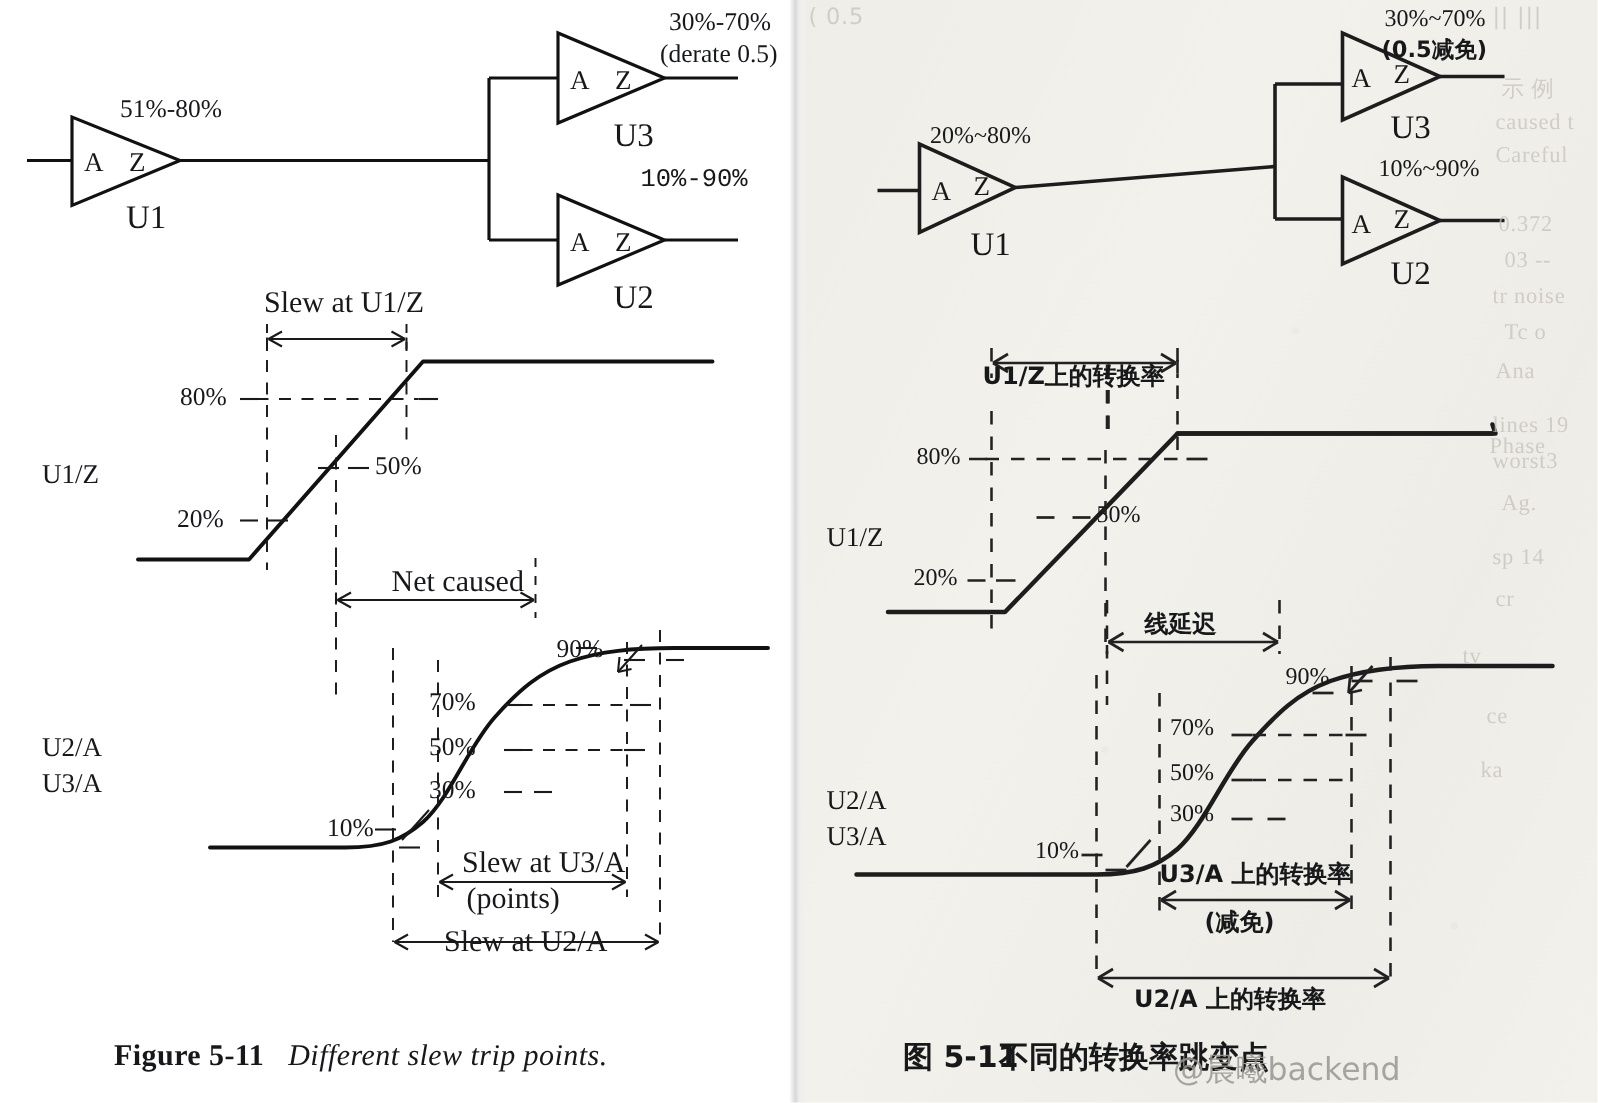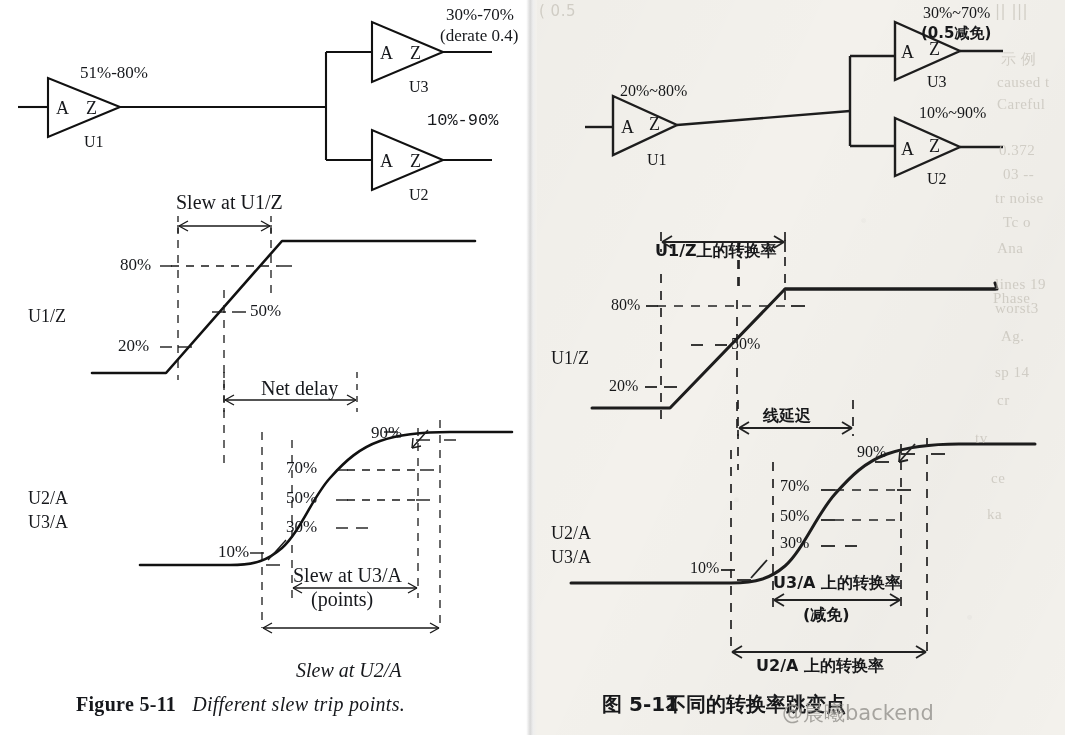--- a/index.html
+++ b/index.html
@@ -34,21 +34,21 @@
 
   
   #panel-zh .ln{stroke:#1d1d1d;stroke-width:2.4;}
   #panel-zh .wave{stroke:#1d1d1d;stroke-width:3.0;}
   #panel-zh .dash,#panel-zh .dash-s{stroke:#222;stroke-width:1.7;stroke-dasharray:9 8;}
   #panel-zh .tick,#panel-zh .arrw{stroke:#222;stroke-width:1.8;}
 
   .t{position:absolute;white-space:pre;color:#16181c;line-height:1;}
   .pct{font-size:17px;}
   .pin{font-size:18px;}
-  .refdes{font-size:16px;}
+  .refdes{font-size:22px;}
   .sig{font-size:18px;margin-top:11px;}
   .lbl{font-size:20px;}
   .cap{font-size:20px;}
   .cap b{font-family:"Liberation Serif", serif;font-weight:bold;letter-spacing:.3px;}
   .cap i{font-style:italic;letter-spacing:.3px;text-align:right;}
 
   
   #panel-zh .t{color:#17181a;font-family:"DejaVu Sans", sans-serif;font-weight:bold;}
   #panel-zh .latin{font-family:"Liberation Serif", serif;font-weight:normal;}
   #panel-zh .pct{font-size:16px;font-family:"Liberation Serif", serif;font-weight:normal;}
@@ -179,46 +179,46 @@
 
     <div class="t pin" style="left:56px;top:99px;">A</div>
     <div class="t pin" style="left:86px;top:99px;">Z</div>
     <div class="t refdes" style="left:84px;top:134px;">U1</div>
     <div class="t pct" style="left:80px;top:64px;">51%-80%</div>
 
     <div class="t pin" style="left:380px;top:44px;">A</div>
     <div class="t pin" style="left:410px;top:44px;">Z</div>
     <div class="t refdes" style="left:409px;top:79px;">U3</div>
     <div class="t pct" style="left:446px;top:6px;text-align:center;">30%-70%</div>
-    <div class="t pct" style="left:440px;top:27px;">(derate 0.4)</div>
+    <div class="t pct" style="left:440px;top:27px;">(derate 0.5)</div>
 
     <div class="t pin" style="left:380px;top:152px;">A</div>
     <div class="t pin" style="left:410px;top:152px;">Z</div>
     <div class="t refdes" style="left:409px;top:187px;">U2</div>
     <div class="t pct" style="left:427px;top:112px;font-family:Liberation Mono, monospace;">10%-90%</div>
 
     <div class="t sig" style="left:28px;top:296px;">U1/Z</div>
     <div class="t lbl" style="left:176px;top:192px;">Slew at U1/Z</div>
     <div class="t pct" style="left:120px;top:256px;">80%</div>
     <div class="t pct" style="left:250px;top:302px;">50%</div>
     <div class="t pct" style="left:118px;top:337px;">20%</div>
 
     <div class="t sig" style="left:28px;top:478px;">U2/A</div>
     <div class="t sig" style="left:28px;top:502px;">U3/A</div>
-    <div class="t lbl" style="left:261px;top:378px;">Net delay</div>
+    <div class="t lbl" style="left:261px;top:378px;">Net caused</div>
 
     <div class="t pct" style="left:371px;top:424px;">90%</div>
     <div class="t pct" style="left:286px;top:459px;">70%</div>
     <div class="t pct" style="left:286px;top:489px;">50%</div>
     <div class="t pct" style="left:286px;top:518px;">30%</div>
     <div class="t pct" style="left:218px;top:543px;">10%</div>
 
-    <div class="t lbl" style="left:293px;top:565px;text-align:right;">Slew at U3/A</div>
+    <div class="t lbl" style="left:308px;top:565px;text-align:right;">Slew at U3/A</div>
     <div class="t lbl" style="left:311px;top:589px;">(points)</div>
-    <div class="t lbl" style="left:296px;top:660px;font-style:italic;">Slew at U2/A</div>
+    <div class="t lbl" style="left:296px;top:618px;">Slew at U2/A</div>
 
     <div class="t cap" style="left:76px;top:694px;"><b>Figure 5-11</b><span style="display:inline-block;width:16px"></span><i>Different slew trip points.</i></div>
   </div>
 
   <div class="panel" id="panel-zh">
 
     <svg width="530" height="735">
 
       <g>
         <path class="ln" d="M50,127 H78"></path>

